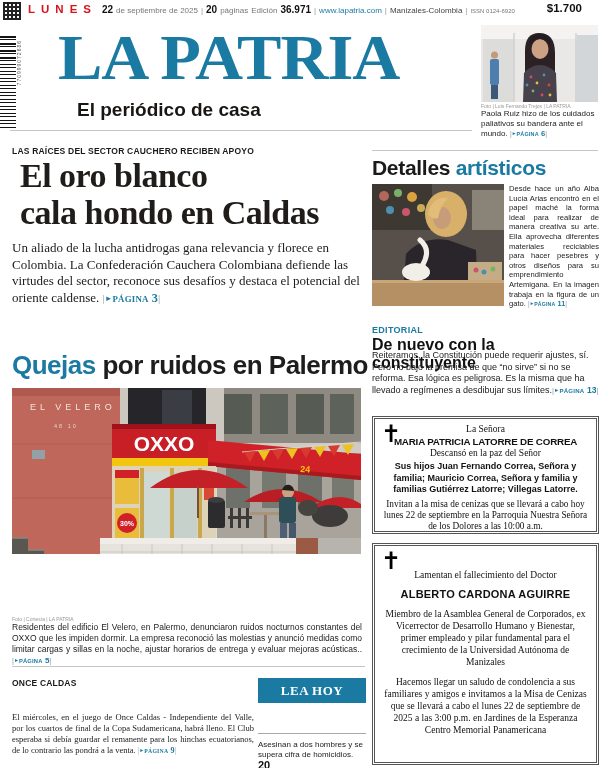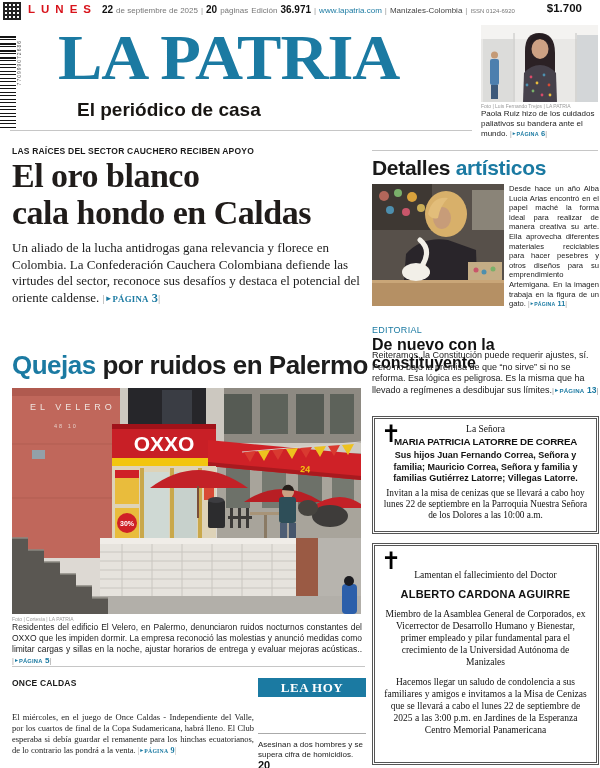--- a/index.html
+++ b/index.html
@@ -37,39 +37,39 @@
   .cap-paola{left:481px;top:109px;width:118px;font-size:8px;line-height:10px;color:#222;}
 
   .rule{background:#c6c6c6;height:1px;}
   .rule-mast{left:10px;top:130px;width:462px;}
   .rule-right-top{left:372px;top:150px;width:226px;}
   .rule-bottom-left{left:12px;top:666px;width:353px;}
 
   
   .kicker{font-size:8.5px;font-weight:bold;color:#1a1a1a;letter-spacing:.2px;}
   .kicker1{left:12px;top:146px;}
-  .headline1{left:12px;top:157px;font-family:"Liberation Serif",serif;font-weight:bold;
+  .headline1{left:20px;top:157px;font-family:"Liberation Serif",serif;font-weight:bold;
              font-size:34px;line-height:37px;color:#201c1a;letter-spacing:-.5px;}
   .deck{left:12px;top:240px;width:352px;font-family:Liberation Serif, serif;
         font-size:13px;line-height:16.5px;color:#1c1c1c;}
 
   
   .pg{white-space:nowrap;}
   .pg .pipe{color:#999;font-weight:normal;font-size:.85em;}
   .pg .arr{color:#1b7aa2;font-size:.6em;vertical-align:.12em;}
   .pg .lbl{color:#1b7aa2;font-weight:bold;font-size:.68em;letter-spacing:.2px;}
   .pg .num{color:#1b7aa2;font-weight:bold;font-size:.95em;}
 
   
   .detalles-title{left:372px;top:156px;font-size:21px;font-weight:bold;letter-spacing:-.3px;color:#1a1a1a;}
   .detalles-title .teal{color:#1b7aa2;}
   .photo-detalles{left:372px;top:184px;width:132px;height:122px;overflow:hidden;background:#57504a;}
   .detalles-body{left:509px;top:184px;width:90px;font-size:7.6px;line-height:9.6px;
                  text-align:justify;color:#222;}
-  .edit-label{left:372px;top:325px;color:#1b7aa2;font-weight:normal;font-size:9px;letter-spacing:.3px;}
+  .edit-label{left:372px;top:325px;color:#1b7aa2;font-weight:bold;font-size:9px;letter-spacing:.3px;}
   .edit-title{left:372px;top:336px;font-weight:bold;font-size:16px;color:#111;}
   .edit-body{left:372px;top:350px;width:227px;font-size:9px;line-height:11.5px;color:#222;}
 
   
   .obit{border:3px double #555;background:#fff;text-align:center;
         font-family:"Liberation Serif",serif;color:#111;}
   .obit1{left:372px;top:416px;width:227px;height:118px;padding:5px 6px 0 6px;box-sizing:border-box;}
   .obit2{left:372px;top:543px;width:227px;height:222px;padding:6px 8px 0 8px;box-sizing:border-box;}
   .cross{position:absolute;left:6px;top:3px;font-size:24px;line-height:1;color:#000;
          font-family:"DejaVu Sans",sans-serif;}
@@ -79,33 +79,33 @@
   .ob-fam{font-family:"Liberation Sans",sans-serif;font-weight:bold;font-size:9px;line-height:11.5px;margin:3px 0;}
   .ob-invite{font-size:9.3px;line-height:11px;}
   .ob2-header{font-family:"Liberation Sans",sans-serif;font-weight:bold;font-size:8.8px;line-height:11.5px;padding-left:14px;}
   .ob2-lament{font-size:9.5px;margin-top:18px;}
   .ob2-name{font-family:"Liberation Sans",sans-serif;font-weight:bold;font-size:11px;margin-top:8px;letter-spacing:.2px;}
   .ob2-p{font-size:9.5px;line-height:12px;margin-top:8px;text-align:center;}
 
   
   .headline2{left:12px;top:350px;font-size:26px;font-weight:bold;letter-spacing:-.5px;color:#1d1d1d;}
   .headline2 .teal{color:#1b7aa2;}
-  .photo-oxxo{left:12px;top:388px;width:349px;height:226px;overflow:hidden;background:#ddd9d3;}
+  .photo-oxxo{left:12px;top:388px;width:349px;height:166px;overflow:hidden;background:#ddd9d3;}
   .credit-oxxo{left:12px;top:616px;}
   .cap-oxxo{left:12px;top:622px;width:350px;font-size:8.5px;line-height:11px;color:#222;text-align:justify;}
 
   
   .kicker2{left:12px;top:678px;}
   .headline3{left:12px;top:688px;font-family:"Liberation Serif",serif;font-weight:bold;
              font-size:20px;color:#1e1a18;letter-spacing:-.3px;}
   .once-body{left:12px;top:712px;width:242px;font-family:"Liberation Serif",serif;
              font-size:8.5px;line-height:11px;color:#1c1c1c;text-align:justify;}
 
   
-  .lea-bar{left:258px;top:678px;width:108px;height:19px;background:#1b7aa2;color:#fff;
+  .lea-bar{left:258px;top:678px;width:108px;height:25px;background:#1b7aa2;color:#fff;
            display:flex;align-items:center;justify-content:center;
            font-family:"Liberation Serif",serif;font-weight:bold;font-size:13px;letter-spacing:.5px;}
   .lea-item{width:108px;font-size:8px;line-height:10px;color:#222;}
   .lea-item1{left:258px;top:703px;}
   .lea-item2{left:258px;top:740px;}
   .lea-num{font-weight:bold;font-size:11px;color:#111;}
   .lea-div{left:258px;top:733px;width:108px;height:1px;background:#aaa;}
 </style>
 </head>
 <body>
@@ -214,20 +214,21 @@
   <div class="abs edit-label">EDITORIAL</div>
   <div class="abs edit-title">De nuevo con la constituyente</div>
   <p class="abs edit-body" style="margin:0;">
     <span>Reiteramos, la Constitución puede requerir ajustes, sí. Pero no bajo la premisa de que “no sirve” si no se reforma. Esa lógica es peligrosa. Es la misma que ha llevado a regímenes a desdibujar sus límites.</span><span class="pg"><span class="pipe">|</span><span class="arr">►</span><span class="lbl">PÁGINA</span> <span class="num">13</span><span class="pipe">|</span></span>
   </p>
 
   <div class="abs obit obit1">
     <span class="cross">✝</span>
     <div class="ob-sal">La Señora</div>
     <div class="ob-name">MARIA PATRICIA LATORRE DE CORREA</div>
+    <div class="ob-line">Descansó en la paz del Señor</div>
     <div class="ob-fam">Sus hijos Juan Fernando Correa, Señora y familia; Mauricio Correa, Señora y familia y familias Gutiérrez Latorre; Villegas Latorre.</div>
     <div class="ob-invite">Invitan a la misa de cenizas que se llevará a cabo hoy lunes 22 de septiembre en la Parroquia Nuestra Señora de los Dolores a las 10:00 a.m.</div>
   </div>
 
   <div class="abs obit obit2">
     <span class="cross">✝</span>
     <div class="ob2-lament">Lamentan el fallecimiento del Doctor</div>
     <div class="ob2-name">ALBERTO CARDONA AGUIRRE</div>
     <div class="ob2-p">Miembro de la Asamblea General de Corporados, ex Vicerrector de Desarrollo Humano y Bienestar, primer empleado y pilar fundamental para el crecimiento de la Universidad Autónoma de Manizales</div>
     <div class="ob2-p">Hacemos llegar un saludo de condolencia a sus familiares y amigos e invitamos a la Misa de Cenizas que se llevará a cabo el lunes 22 de septiembre de 2025 a las 3:00 p.m. en Jardines de la Esperanza Centro Memorial Panamericana</div>

